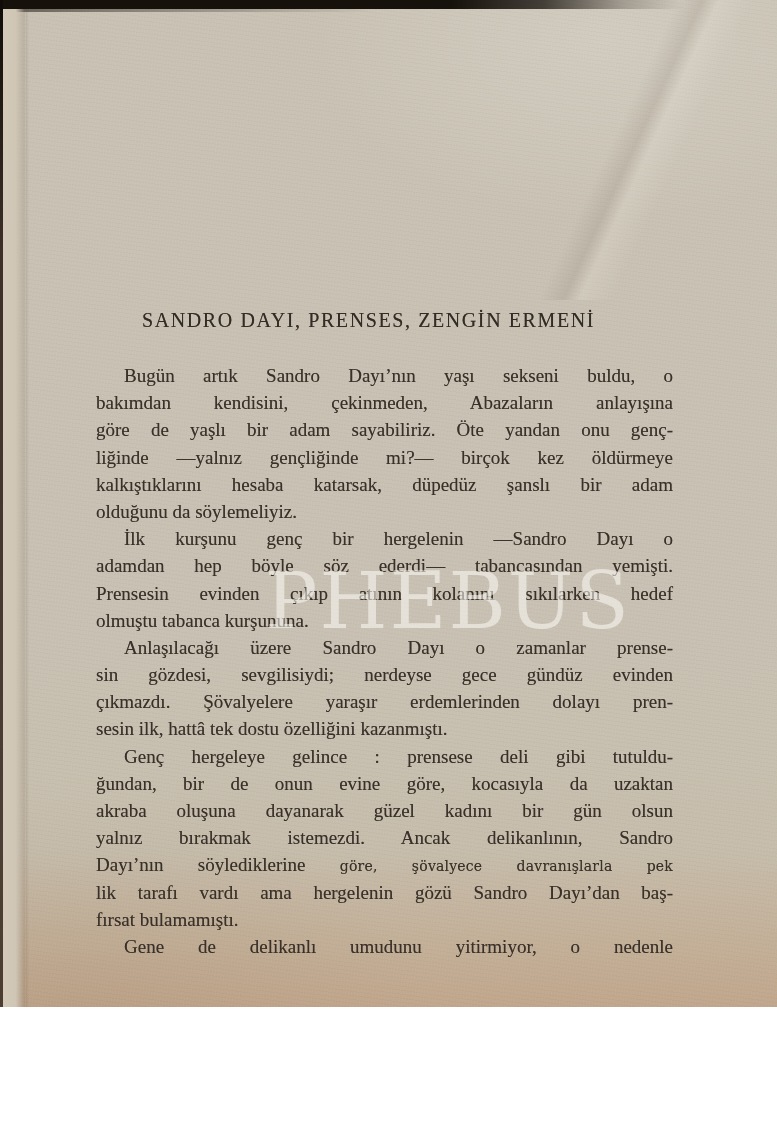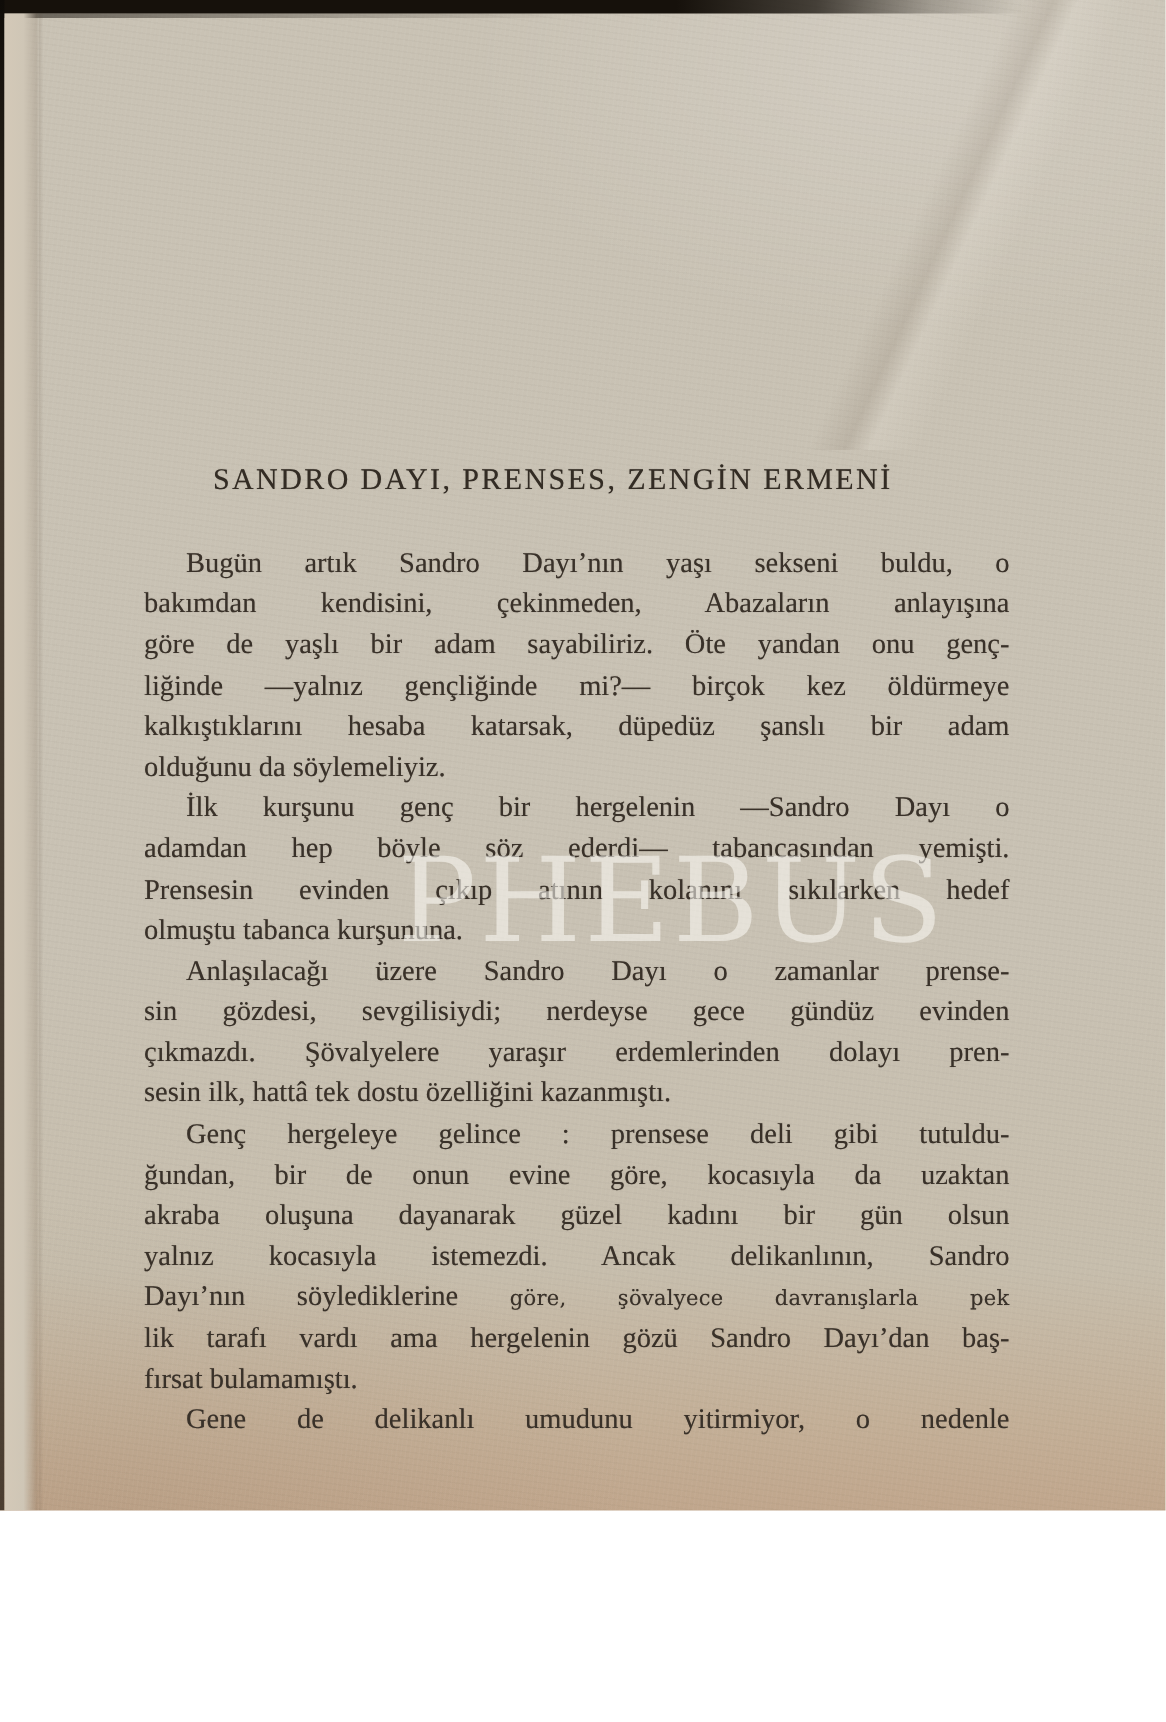--- a/index.html
+++ b/index.html
@@ -103,21 +103,21 @@
       <div class="line">adamdan hep böyle söz ederdi— tabancasından yemişti.</div>
       <div class="line">Prensesin evinden çıkıp atının kolanını sıkılarken hedef</div>
       <div class="line last">olmuştu tabanca kurşununa.</div>
       <div class="line indent">Anlaşılacağı üzere Sandro Dayı o zamanlar prense-</div>
       <div class="line">sin gözdesi, sevgilisiydi; nerdeyse gece gündüz evinden</div>
       <div class="line">çıkmazdı. Şövalyelere yaraşır erdemlerinden dolayı pren-</div>
       <div class="line last">sesin ilk, hattâ tek dostu özelliğini kazanmıştı.</div>
       <div class="line indent">Genç hergeleye gelince : prensese deli gibi tutuldu-</div>
       <div class="line">ğundan, bir de onun evine göre, kocasıyla da uzaktan</div>
       <div class="line">akraba oluşuna dayanarak güzel kadını bir gün olsun</div>
-      <div class="line">yalnız kocasıyla istemezdi. Ancak delikanlının, Sandro</div>
+      <div class="line">yalnız bırakmak istemezdi. Ancak delikanlının, Sandro</div>
       <div class="line"><span>Dayı’nın söylediklerine </span><span class="alt-type">göre, şövalyece davranışlarla pek</span></div>
       <div class="line">lik tarafı vardı ama hergelenin gözü Sandro Dayı’dan baş-</div>
       <div class="line last">fırsat bulamamıştı.</div>
       <div class="line indent">Gene de delikanlı umudunu yitirmiyor, o nedenle</div>
     </div>
 
   <div class="watermark">PHEBUS</div>
 
   <div class="page-number">5</div>
 

